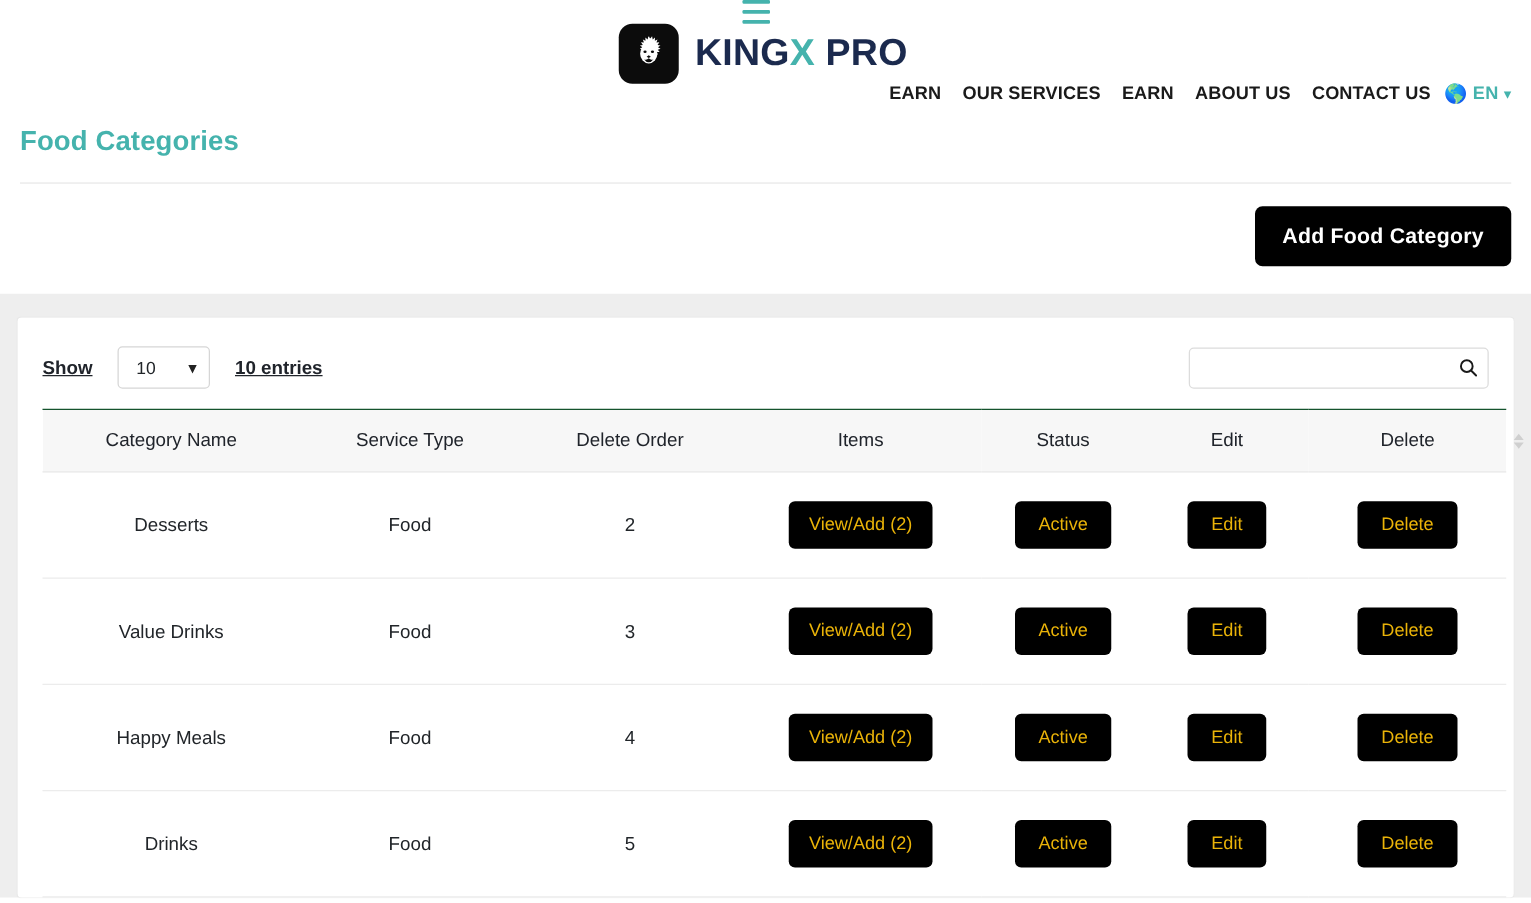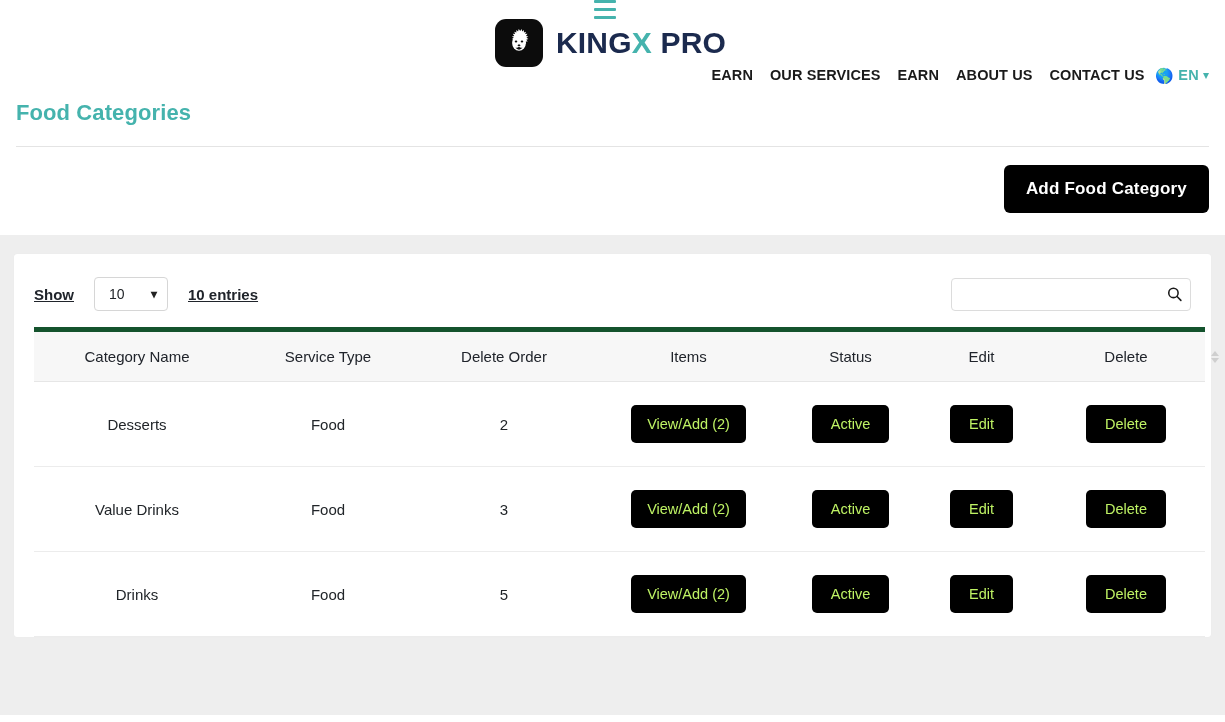--- a/index.html
+++ b/index.html
@@ -206,21 +206,21 @@
   }
 
   
   table.data {
     width: 100%;
     border-collapse: collapse;
     table-layout: fixed;
   }
   table.data thead th {
     background: #f7f7f7;
-    border-top: 5px solid #14532d;
+    border-top: 1px solid #14532d;
     border-bottom: 1px solid #e6e6e6;
     font-size: 15px;
     font-weight: 400;
     color: #20242b;
     padding: 16px 8px;
     text-align: center;
     position: relative;
     cursor: pointer;
     white-space: nowrap;
   }
@@ -250,21 +250,21 @@
     border-bottom: 1px solid #ececec;
     padding: 23px 8px;
     text-align: center;
     font-size: 15px;
     color: #212529;
     height: 84px;
     vertical-align: middle;
   }
   .cell-btn {
     background: #000000;
-    color: #bef264;
+    color: #eab308;
     border: none;
     border-radius: 5px;
     font-family: inherit;
     font-size: 14.5px;
     font-weight: 500;
     padding: 11px 16px;
     cursor: pointer;
     white-space: nowrap;
   }
   .cell-btn.narrow { padding: 11px 19px; }
@@ -471,20 +471,37 @@
             <button class="cell-btn narrow">Active</button>
           </td>
           <td>
             <button class="cell-btn narrow">Edit</button>
           </td>
           <td>
             <button class="cell-btn narrow">Delete</button>
           </td>
         </tr>
 
+        <tr>
+          <td>Happy Meals</td>
+          <td>Food</td>
+          <td>4</td>
+          <td>
+            <button class="cell-btn">View/Add (2)</button>
+          </td>
+          <td>
+            <button class="cell-btn narrow">Active</button>
+          </td>
+          <td>
+            <button class="cell-btn narrow">Edit</button>
+          </td>
+          <td>
+            <button class="cell-btn narrow">Delete</button>
+          </td>
+        </tr>
 
         <tr>
           <td>Drinks</td>
           <td>Food</td>
           <td>5</td>
           <td>
             <button class="cell-btn">View/Add (2)</button>
           </td>
           <td>
             <button class="cell-btn narrow">Active</button>

